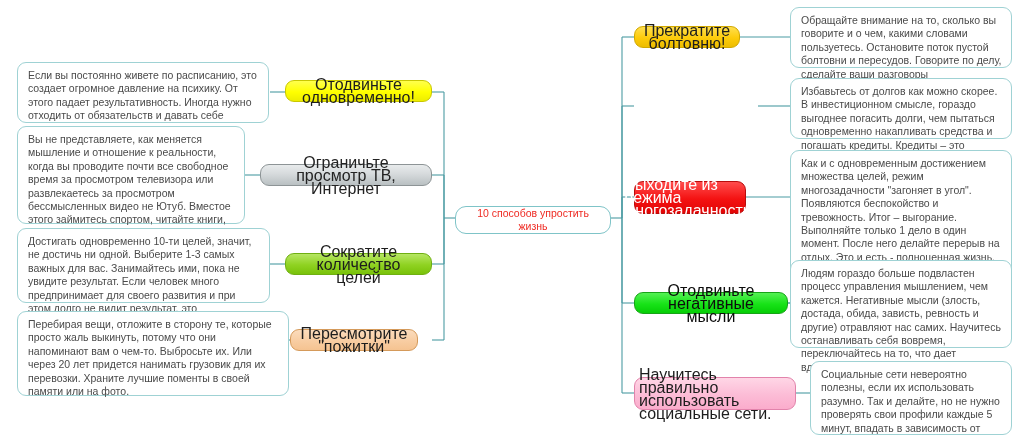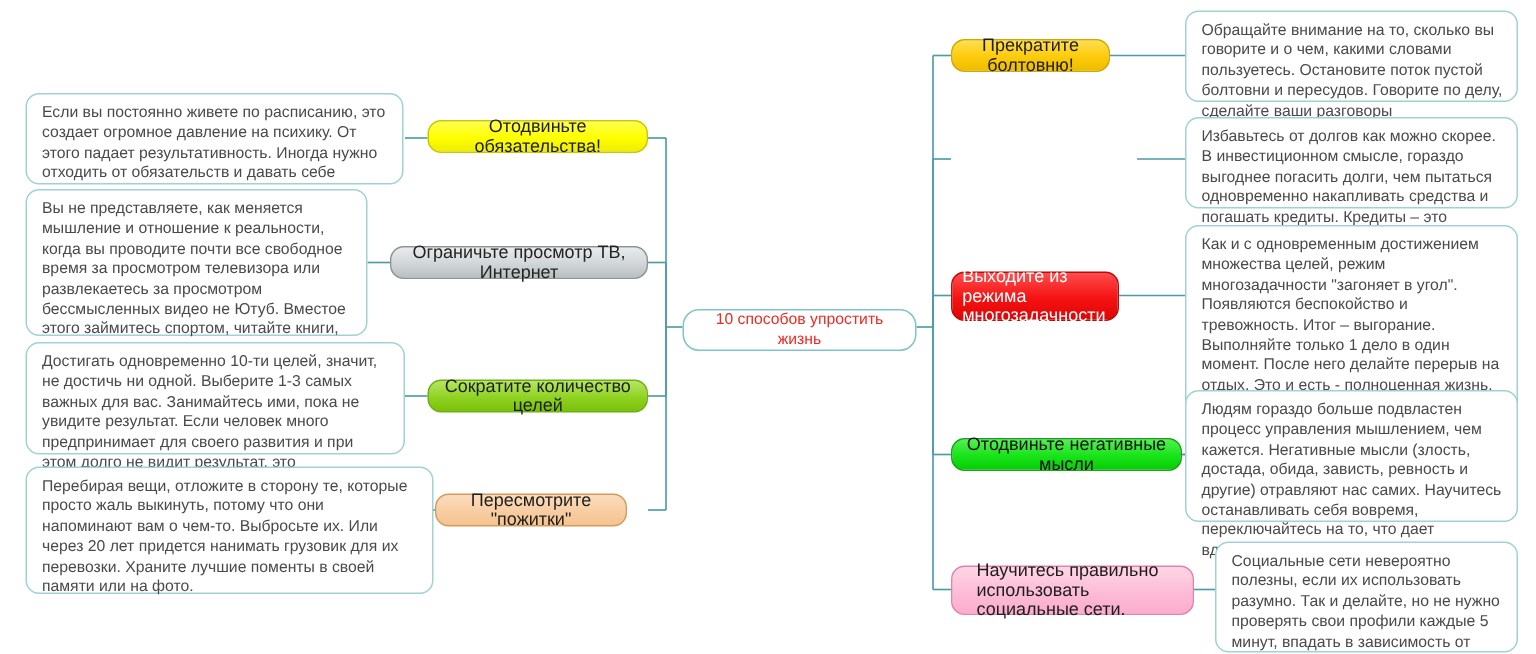--- a/index.html
+++ b/index.html
@@ -38,21 +38,21 @@
     font-size: 10.5px;
     line-height: 13.4px;
     padding: 6px 9px 6px 10px;
     text-align: left;
   }
   
   .pill {
     position: absolute;
     box-sizing: border-box;
     border-radius: 9px;
-    font-size: 12px;
+    font-size: 16px;
     line-height: 13px;
     display: flex;
     align-items: center;
     justify-content: center;
     text-align: center;
     padding: 3px 8px;
   }
   .pill span { display: block; }
 
   .pill-central {
@@ -102,23 +102,23 @@
     border: 1px solid #17a317;
     background: linear-gradient(to bottom, #53f153 0%, #18e318 55%, #06ce06 100%);
     color: #0d0d0d;
   }
   .pill-pink {
     border: 1px solid #e283ab;
     background: linear-gradient(to bottom, #ffd6e6 0%, #fcbcd6 55%, #fbaccc 100%);
     color: #1d1d1d;
   }
   .pill-multiline {
-    justify-content: flex-end;
+    justify-content: center;
     text-align: left;
-    padding-left: 16px;
+    padding-left: 4px;
   }
 </style>
 </head>
 <body>
 
 <div id="canvas">
 
   <svg id="wires" viewBox="0 0 1024 436">
     <g fill="none" stroke="#4b9ca3" stroke-width="1.1">
 
@@ -160,21 +160,21 @@
   </svg>
 
   <div class="pill pill-central" style="left:455px; top:206px; width:156px; height:28px;">
     <span>10 способов упростить жизнь</span>
   </div>
 
   <div class="note" style="left:17px; top:62px; width:252px; height:61px;">
     <span>Если вы постоянно живете по расписанию, это создает огромное давление на психику. От этого падает результативность. Иногда нужно отходить от обязательств и давать себе передышку.</span>
   </div>
   <div class="pill pill-yellow" style="left:285px; top:80px; width:147px; height:22px;">
-    <span>Отодвиньте обязательства!</span>
+    <span>Отодвиньте одновременно!</span>
   </div>
 
   <div class="note" style="left:17px; top:126px; width:228px; height:98px;">
     <span>Вы не представляете, как меняется мышление и отношение к реальности, когда вы проводите почти все свободное время за просмотром телевизора или развлекаетесь за просмотром бессмысленных видео не Ютуб. Вместое этого займитесь спортом, читайте книги, ходите на экскурсии.</span>
   </div>
   <div class="pill pill-gray" style="left:260px; top:164px; width:172px; height:22px;">
     <span>Ограничьте просмотр ТВ, Интернет</span>
   </div>
 
   <div class="note" style="left:17px; top:228px; width:253px; height:75px;">

